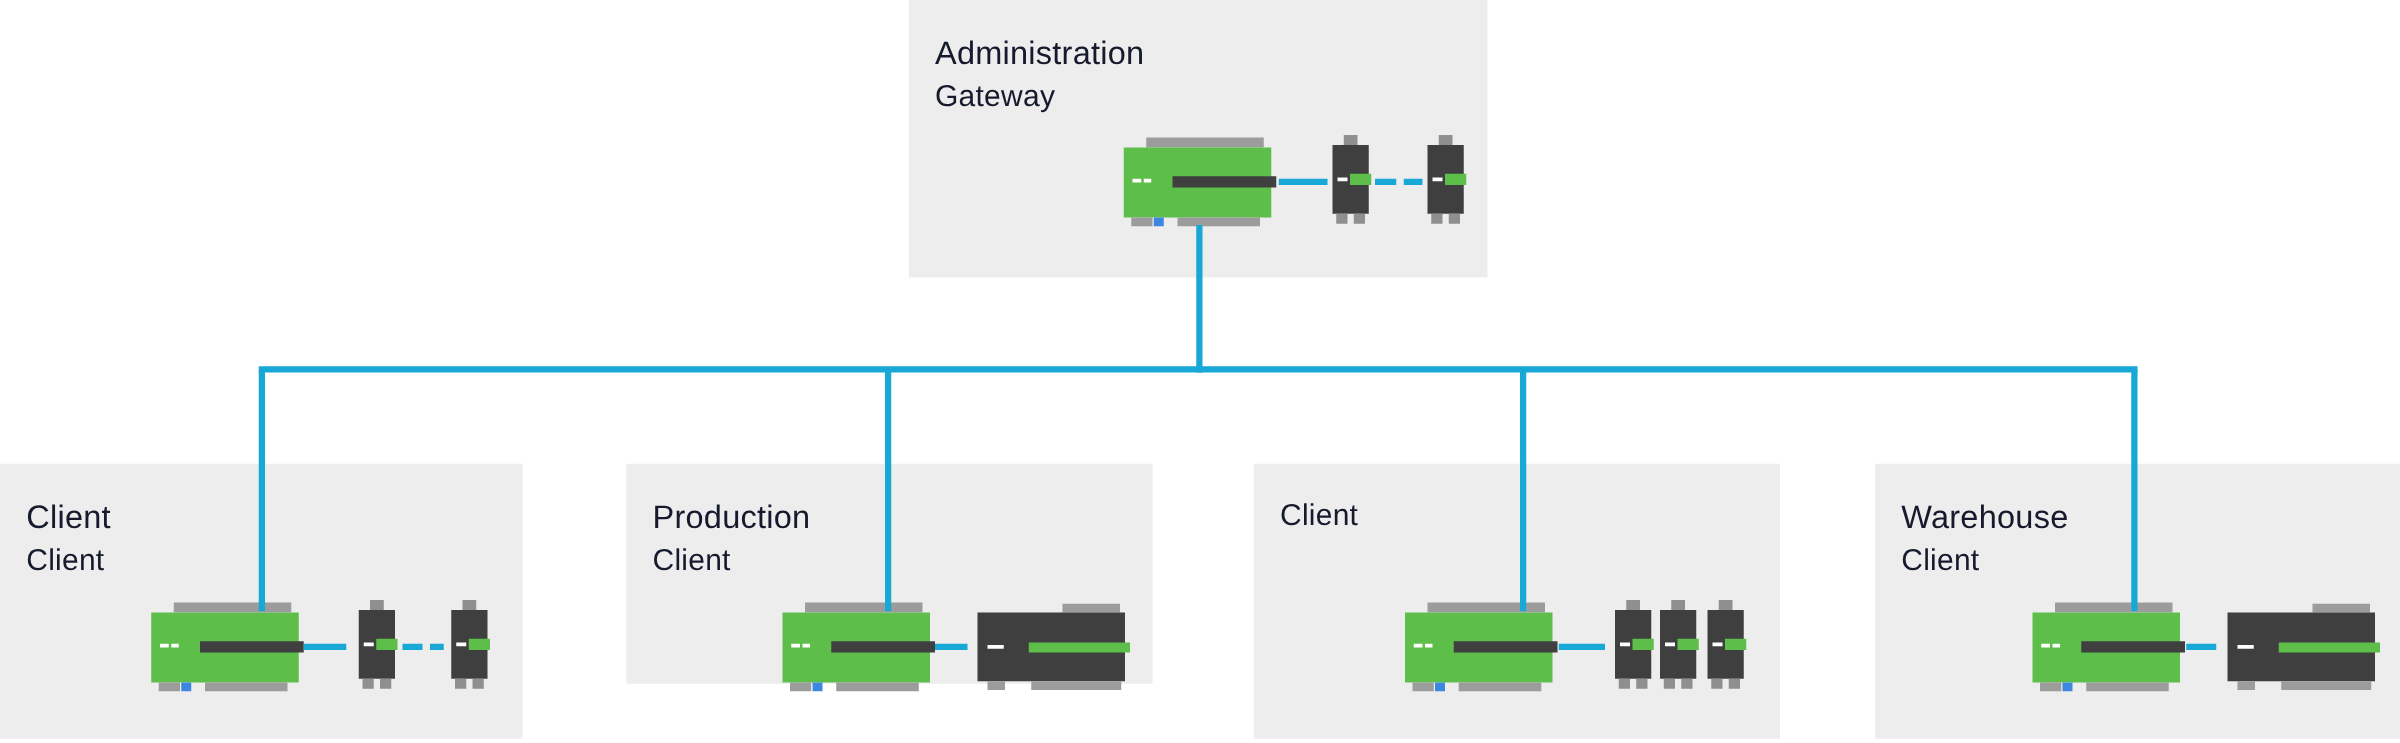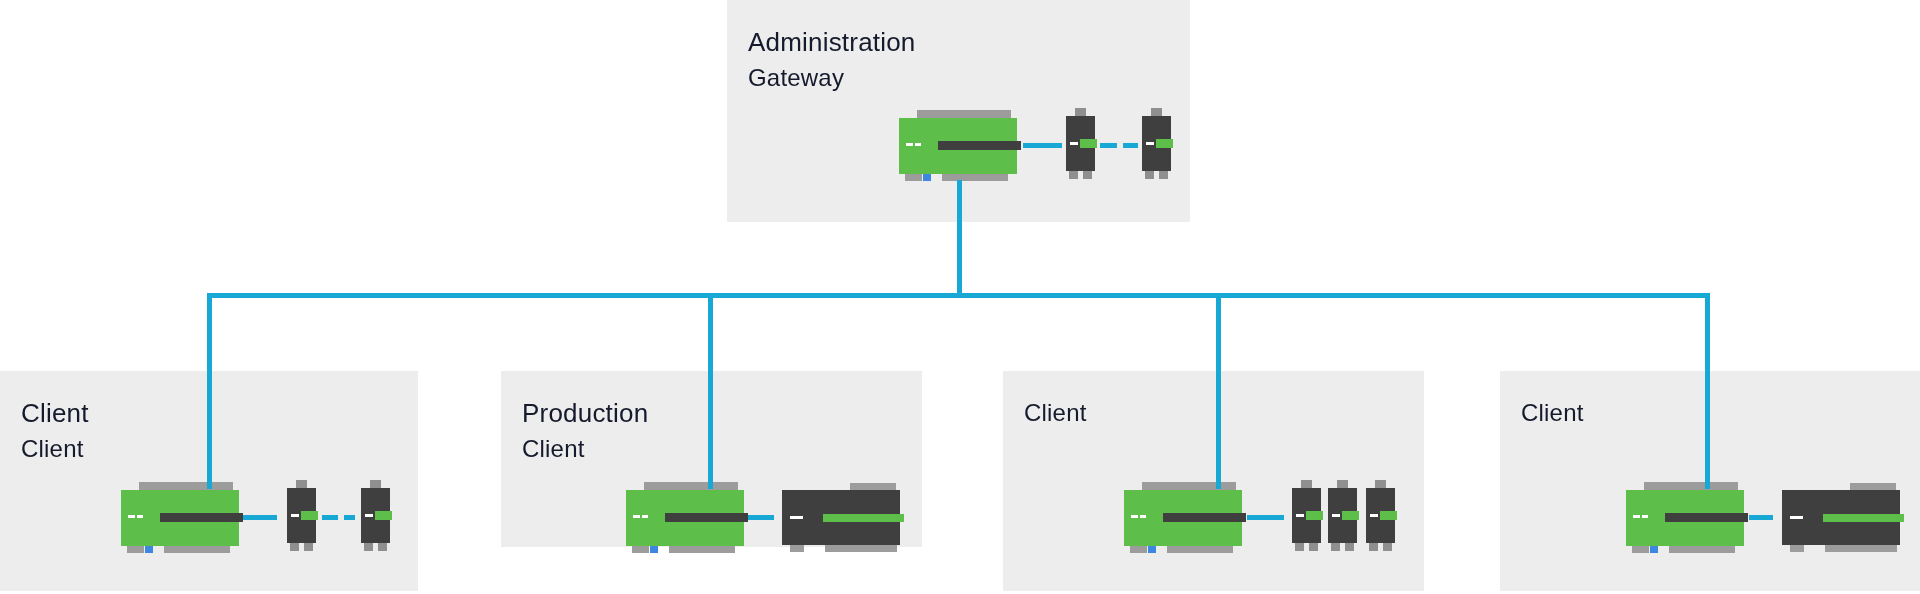--- a/index.html
+++ b/index.html
@@ -161,20 +161,21 @@
         <div class="shape" style="left: 372px; top: 109px; width: 11px; height: 8px; background: rgb(143, 143, 143);"></div>
         <div class="shape" style="left: 363px; top: 117px; width: 29px; height: 55px; background: rgb(63, 63, 63);"></div>
         <div class="shape" style="left: 367px; top: 143px; width: 8px; height: 3px; background: rgb(255, 255, 255);"></div>
         <div class="shape" style="left: 377px; top: 140px; width: 17px; height: 9px; background: rgb(93, 191, 74);"></div>
         <div class="shape" style="left: 366px; top: 172px; width: 9px; height: 8px; background: rgb(143, 143, 143);"></div>
         <div class="shape" style="left: 380px; top: 172px; width: 9px; height: 8px; background: rgb(143, 143, 143);"></div>
       </div>
   </section>
 
   <section class="node-box" id="box-warehouse">
+    <h2 class="node-title">Warehouse</h2>
     <p class="node-subtitle">Client</p>
     <div class="device-layer">
         <div class="shape" style="left: 144px; top: 111px; width: 94px; height: 8px; background: rgb(156, 156, 156);"></div>
         <div class="shape" style="left: 126px; top: 119px; width: 118px; height: 56px; background: rgb(93, 191, 74);"></div>
         <div class="shape" style="left: 133px; top: 144px; width: 7px; height: 3px; background: rgb(255, 255, 255);"></div>
         <div class="shape" style="left: 142px; top: 144px; width: 6px; height: 3px; background: rgb(255, 255, 255);"></div>
         <div class="shape" style="left: 165px; top: 142px; width: 83px; height: 9px; background: rgb(63, 63, 63);"></div>
         <div class="shape" style="left: 132px; top: 175px; width: 17px; height: 7px; background: rgb(156, 156, 156);"></div>
         <div class="shape" style="left: 150px; top: 175px; width: 8px; height: 7px; background: rgb(61, 135, 224);"></div>
         <div class="shape" style="left: 169px; top: 175px; width: 66px; height: 7px; background: rgb(156, 156, 156);"></div>

